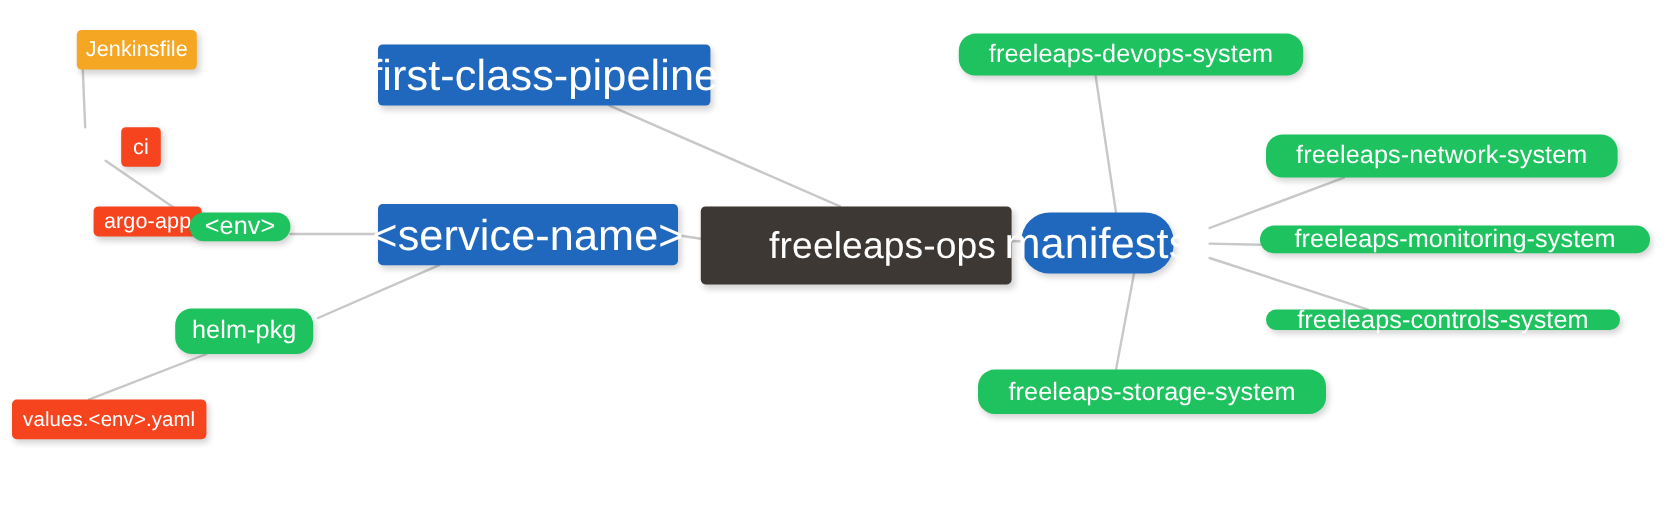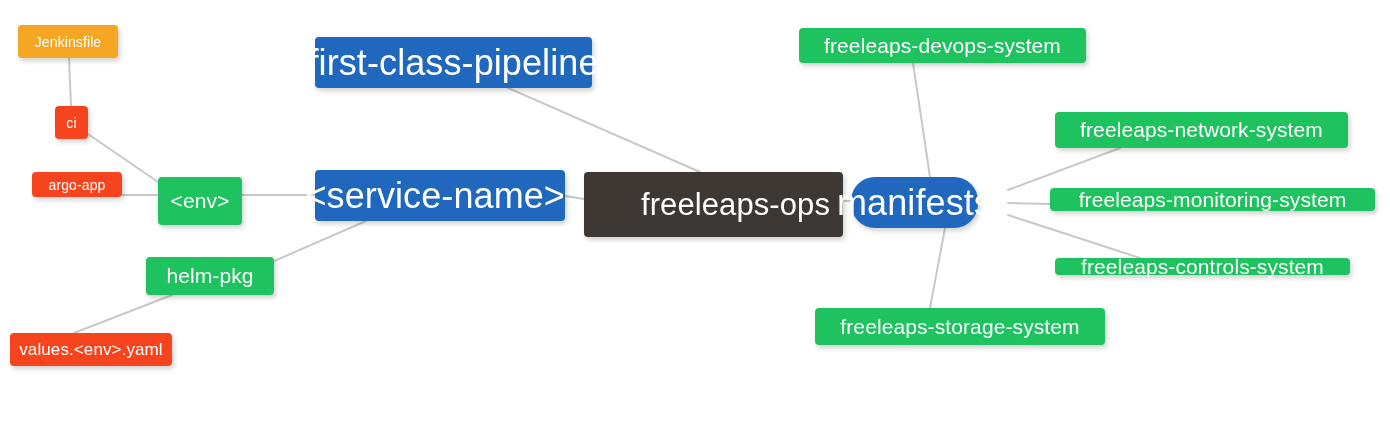--- a/index.html
+++ b/index.html
@@ -36,26 +36,26 @@
     color: #ffffff;
     border-radius: 4px;
     white-space: nowrap;
     letter-spacing: 0.1px;
     box-shadow: 2px 3px 5px rgba(0,0,0,0.18);
     -webkit-font-smoothing: antialiased;
   }
   
   .c-orange { background: #F5A623; }
   .c-red    { background: #F5441E; }
-  .c-green  { background: #1EC25E; }
+  .c-green  { background: #1EC25E; border-radius: 14px; }
   .c-blue   { background: #1F68BD; }
   .c-dark   { background: #3D3833; padding-left: 44px; }
 
   
-  .s-xs { font-size: 14px; }
+  .s-xs { font-size: 18px; margin-left: 46px; }
   .s-sm { font-size: 17px; }
   .s-md { font-size: 21px; }
   .s-xl { font-size: 36px; }
   .s-xxl{ font-size: 31px; }
 </style>
 </head>
 <body>
 
 <div id="mindmap-canvas">
   <svg id="edge-layer" viewBox="0 0 1390 421" width="1390" height="421" xmlns="http://www.w3.org/2000/svg">
@@ -77,33 +77,33 @@
   <div id="node-layer">
       <div class="mm-node c-orange s-xs" style="left: 18px; top: 25px; width: 100px; height: 33px;">
         <span>Jenkinsfile</span>
       </div>
       <div class="mm-node c-red s-xs" style="left: 55px; top: 106px; width: 33px; height: 33px;">
         <span>ci</span>
       </div>
       <div class="mm-node c-red s-xs" style="left: 32px; top: 172px; width: 90px; height: 25px;">
         <span>argo-app</span>
       </div>
-      <div class="mm-node c-green s-md" style="left: 158px; top: 177px; width: 84px; height: 48px;">
+      <div class="mm-node c-green s-md" style="left: 158px; top: 177px; width: 84px; height: 24px;">
         <span>&lt;env&gt;</span>
       </div>
-      <div class="mm-node c-green s-md" style="left: 146px; top: 257px; width: 128px; height: 38px; align-items: center;">
+      <div class="mm-node c-green s-md" style="left: 146px; top: 257px; width: 115px; height: 38px; align-items: center;">
         <span>helm-pkg</span>
       </div>
       <div class="mm-node c-red s-sm" style="left: 10px; top: 333px; width: 162px; height: 33px; text-align: center;">
         <span>values.&lt;env&gt;.yaml</span>
       </div>
       <div class="mm-node c-blue s-xl" style="left: 315px; top: 37px; width: 277px; height: 51px;">
         <span>first-class-pipeline</span>
       </div>
-      <div class="mm-node c-blue s-xl" style="left: 315px; top: 170px; width: 250px; height: 51px; justify-content: flex-end;">
+      <div class="mm-node c-blue s-xl" style="left: 315px; top: 170px; width: 250px; height: 51px;">
         <span>&lt;service-name&gt;</span>
       </div>
       <div class="mm-node c-dark s-xxl" style="left: 584px; top: 172px; width: 259px; height: 65px;">
         <span>freeleaps-ops</span>
       </div>
       <div class="mm-node c-blue s-xl" style="left: 851px; top: 177px; width: 127px; height: 51px; border-radius: 24px;">
         <span>manifests</span>
       </div>
       <div class="mm-node c-green s-md" style="left: 799px; top: 28px; width: 287px; height: 35px;">
         <span>freeleaps-devops-system</span>

